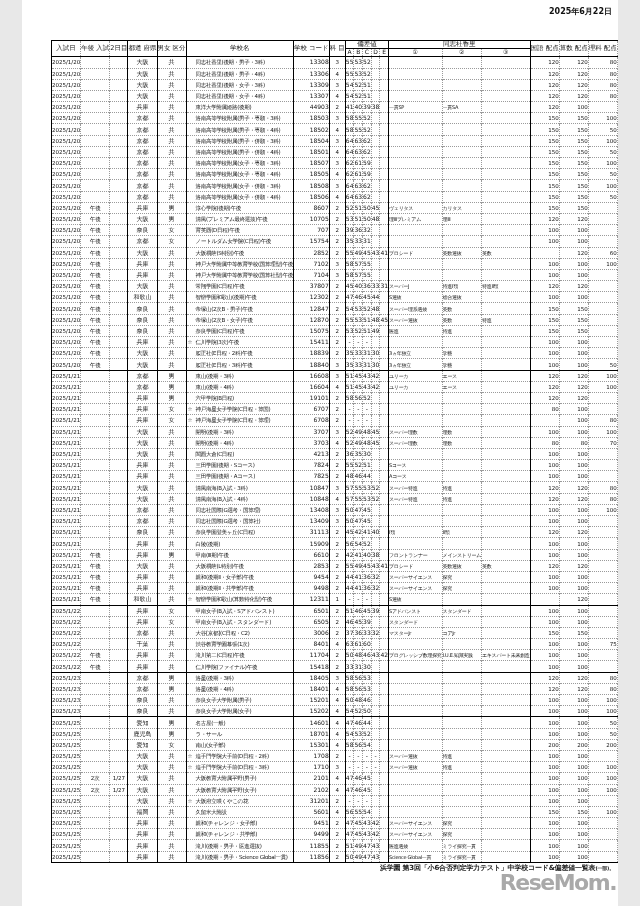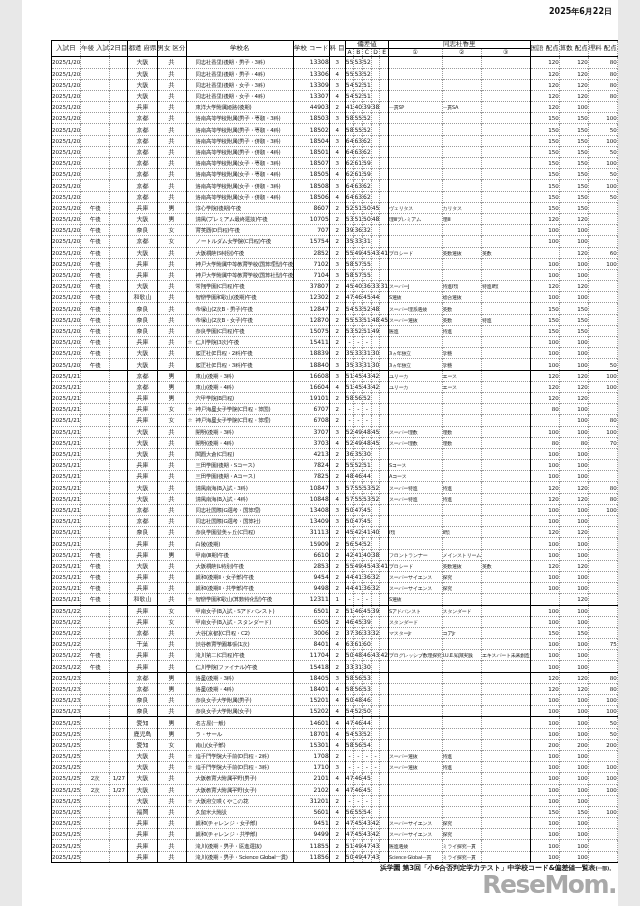--- a/index.html
+++ b/index.html
@@ -40,21 +40,21 @@
   .c-sb{font-size:5.5px;text-align:center;}
   .c-dv{font-size:6px;text-align:center;font-weight:bold;}
   .c-cr{font-size:5px;text-align:left;padding-left:2px;letter-spacing:-0.3px;}
   .c-pt{font-size:5.5px;text-align:right;padding-right:3px;}
   .footer-caption{
     position:absolute;top:863px;right:4px;font-size:7px;font-weight:bold;color:#222;
     letter-spacing:-0.2px;
   }
   .footer-caption .suffix{font-size:5px;font-weight:bold;}
   .brand{
-    position:absolute;top:872px;right:2px;font-size:25px;font-weight:bold;
+    position:absolute;top:872px;right:2px;font-size:22px;font-weight:bold;
     color:#a9a9a9;letter-spacing:-1.5px;line-height:1;
   }
 </style>
 </head>
 <body>
 
 <div class="sheet">
   <div class="top-date">2025年6月22日</div>
 
   <table class="sched">

